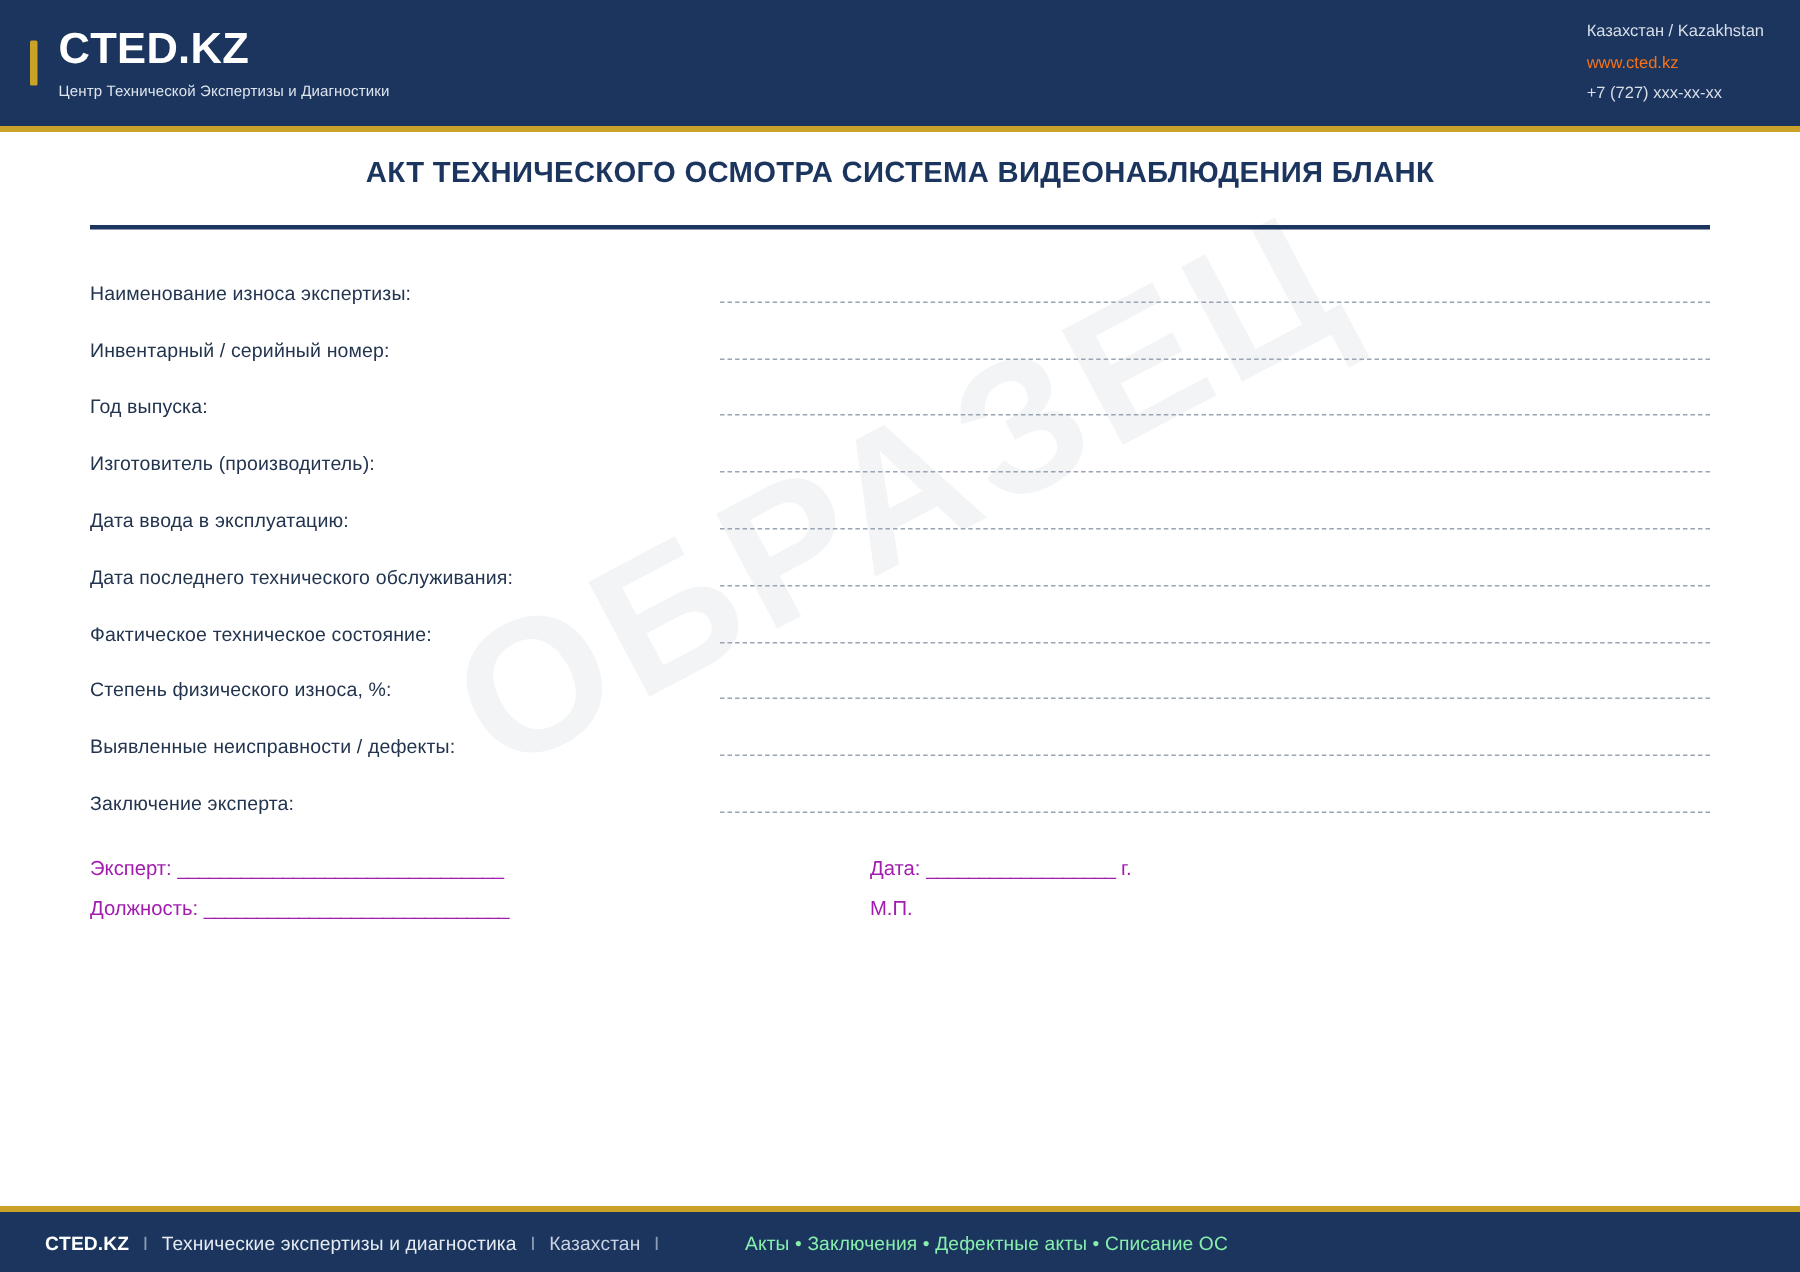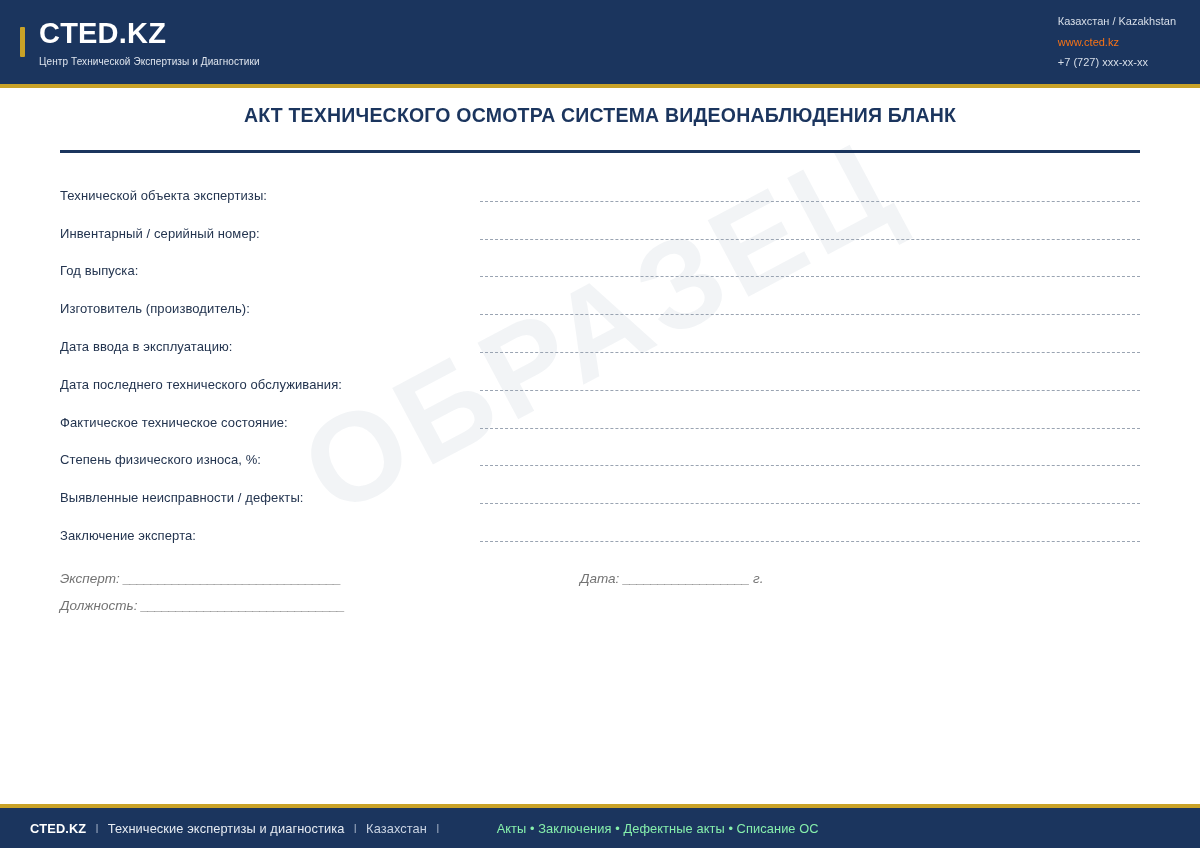--- a/index.html
+++ b/index.html
@@ -123,22 +123,21 @@
     height: 1px;
     margin-bottom: 5px;
   }
 
   
   .sign-block {
     position: relative;
     z-index: 1;
     margin-top: 24px;
     font-size: 13.5px;
-    color: #737373;
-    font-style: italic;
+    color: #a21caf;
   }
   .sign-row {
     display: flex;
     align-items: baseline;
     margin-bottom: 12px;
   }
   .sign-left { width: 520px; flex: 0 0 520px; }
   .sign-right { flex: 1 1 auto; }
   .sign-fill { letter-spacing: -0.5px; }
 
@@ -182,21 +181,21 @@
 <div class="doc">
 
   <div class="doc-title">АКТ ТЕХНИЧЕСКОГО ОСМОТРА СИСТЕМА ВИДЕОНАБЛЮДЕНИЯ БЛАНК</div>
   <div class="title-rule"></div>
 
   <div class="watermark">ОБРАЗЕЦ</div>
 
   <div class="fields">
 
     <div class="field-row">
-      <div class="field-label">Технической объекта экспертизы:</div>
+      <div class="field-label">Наименование износа экспертизы:</div>
       <div class="field-line"></div>
     </div>
 
     <div class="field-row">
       <div class="field-label">Инвентарный / серийный номер:</div>
       <div class="field-line"></div>
     </div>
 
     <div class="field-row">
       <div class="field-label">Год выпуска:</div>
@@ -249,20 +248,23 @@
       <div class="sign-right">
         <span>Дата:</span>
         <span class="sign-fill">__________________</span>
         <span>г.</span>
       </div>
     </div>
     <div class="sign-row">
       <div class="sign-left">
         <span>Должность:</span>
         <span class="sign-fill">_____________________________</span>
+      </div>
+      <div class="sign-right">
+        <span>М.П.</span>
       </div>
     </div>
   </div>
 
 </div>
 
 <div class="footer">
   <span class="f-brand">CTED.KZ</span>
   <span class="sep">I</span>
   <span>Технические экспертизы и диагностика</span>

